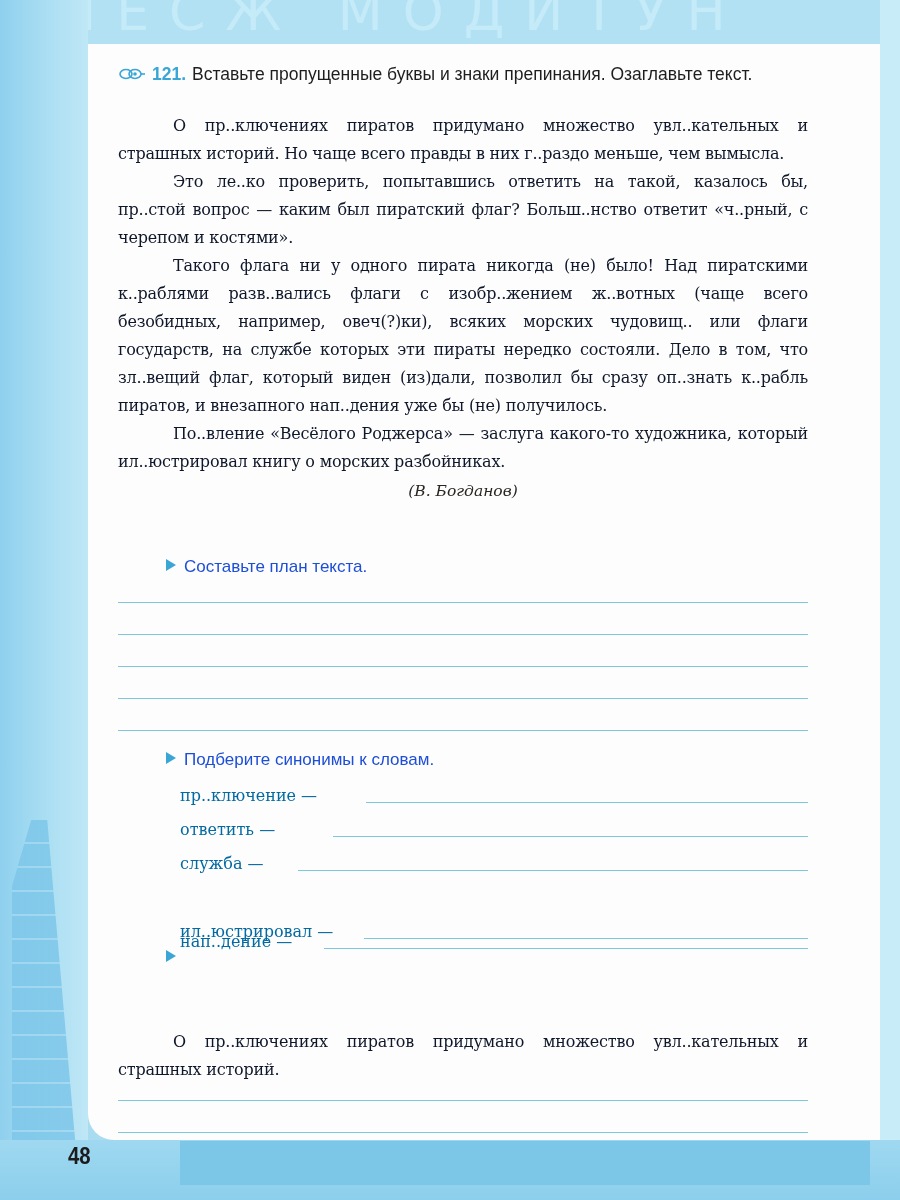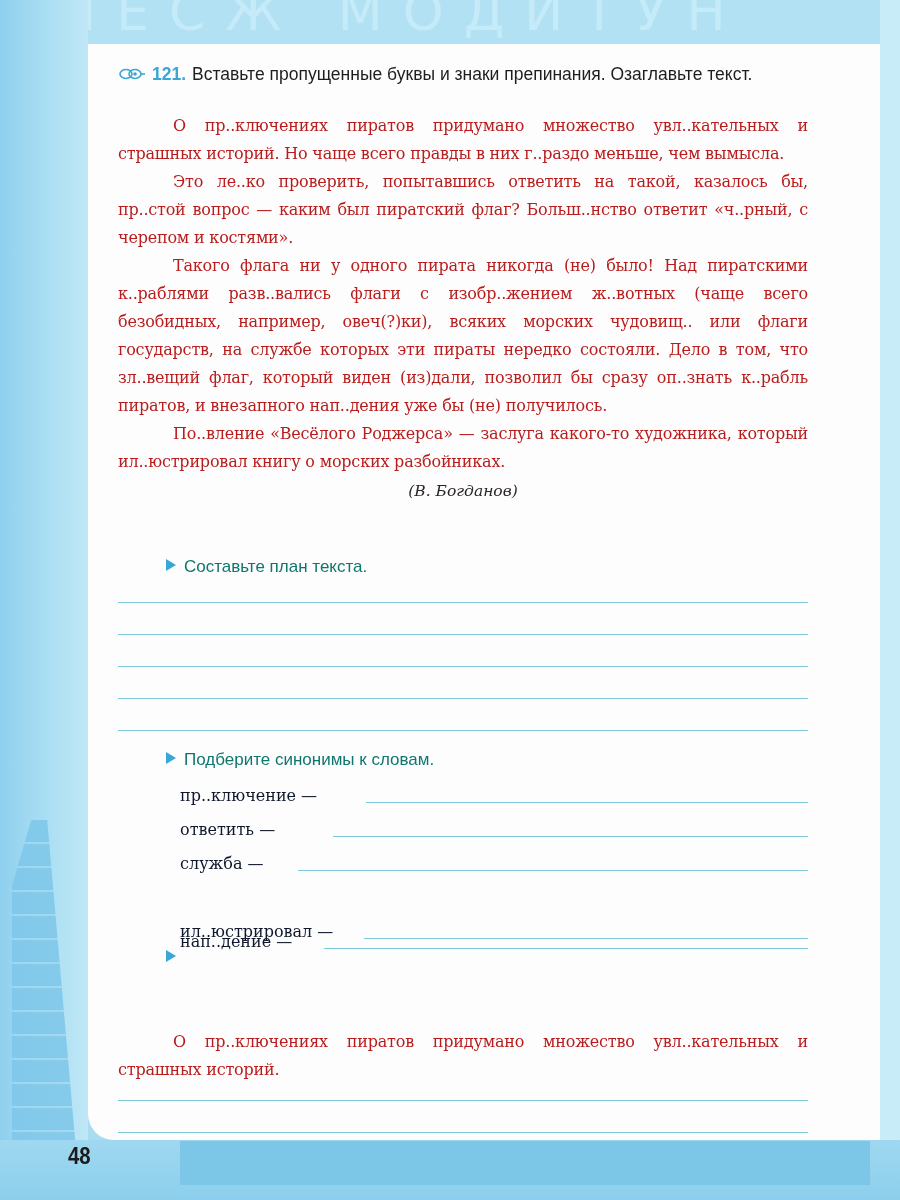--- a/index.html
+++ b/index.html
@@ -54,46 +54,46 @@
     }
     .task-icon {
       display: inline-block; width: 28px; height: 14px; vertical-align: -1px;
       margin-right: 6px;
     }
     .task-num {
       font-weight: bold; color: #3aa6d6; margin-right: 6px;
     }
     .para {
       font-family: "DejaVu Serif", serif;
-      font-size: 16px; line-height: 28px; color: #b91c1c;
+      font-size: 16px; line-height: 28px; color: #0f172a;
       text-indent: 55px; text-align: justify; margin: 0;
       letter-spacing: -0.2px;
     }
     .para.first { margin-top: 24px; }
     .author {
       font-family: "DejaVu Serif", serif; font-style: italic;
       font-size: 15.5px; text-align: center; margin-top: 2px; line-height: 26px;
     }
     .instr {
       font-family: "Liberation Sans", sans-serif; font-size: 17px; line-height: 28px;
-      color: #0f766e;
+      color: #1d4ed8;
     }
     .bullet {
       display: inline-block; width: 0; height: 0;
       border-top: 6px solid transparent; border-bottom: 6px solid transparent;
       border-left: 10px solid #3aa6d6; margin-right: 8px; vertical-align: 1px;
     }
     .instr-plan { position: absolute; top: 493px; left: 48px; }
     .line {
       position: absolute; height: 0; border-top: 1.5px solid #7ec8dc;
     }
     .instr-syn { position: absolute; top: 686px; left: 48px; text-align: center; }
     .syn-row {
       position: absolute; left: 62px; width: 628px; height: 28px;
-      font-family: "DejaVu Serif", serif; font-size: 16px; line-height: 28px; color: #0f172a;
+      font-family: "DejaVu Serif", serif; font-size: 16px; line-height: 28px; color: #0369a1;
     }
     .syn-row .lbl { position: absolute; left: 0; top: 0; white-space: nowrap; }
     .syn-row .ans { position: absolute; right: 0; top: 20px; border-top: 1.5px solid #7ec8dc; }
     .instr-write {
       position: absolute; top: 884px; left: 48px; width: 642px;
       text-align: justify;
     }
     .para-bottom { position: absolute; top: 968px; left: 0; width: 690px; }
     .page-number {
       position: absolute; left: 68px; top: 1142px;

